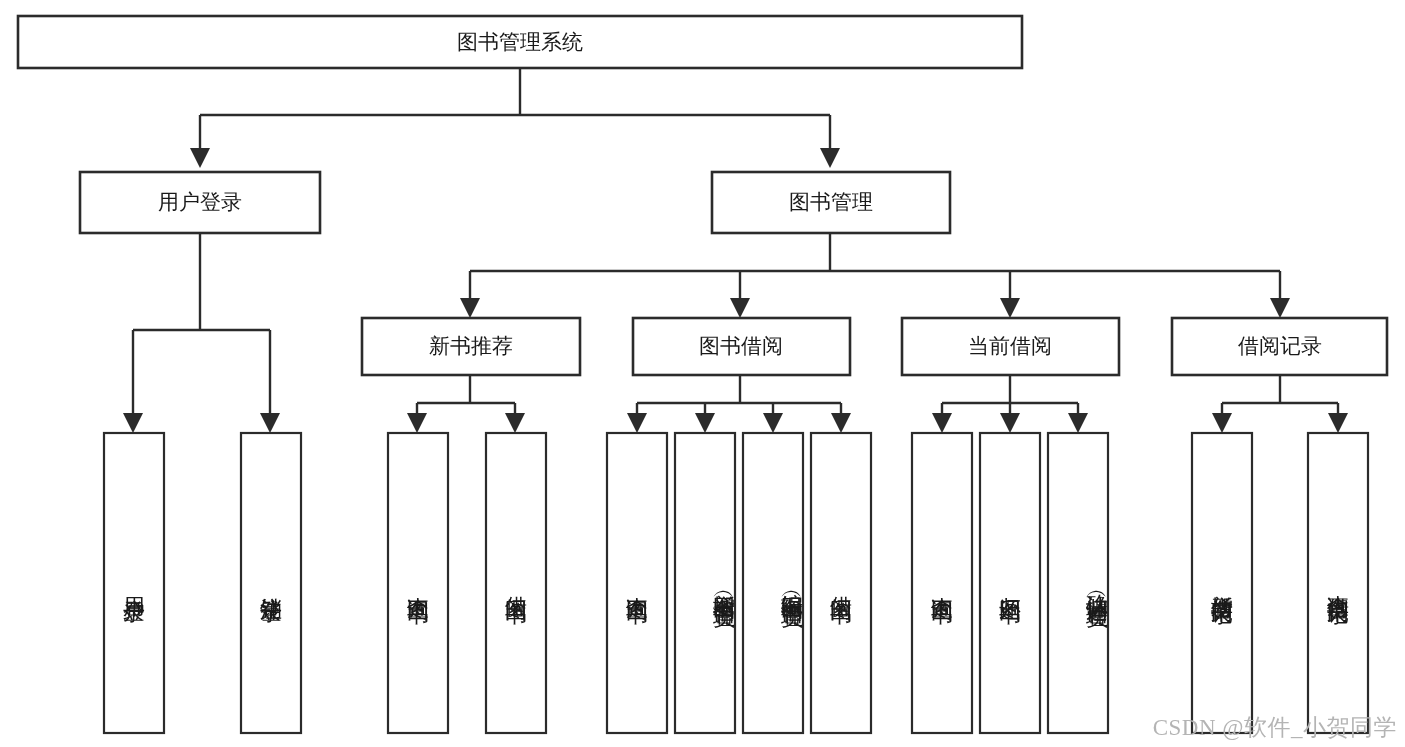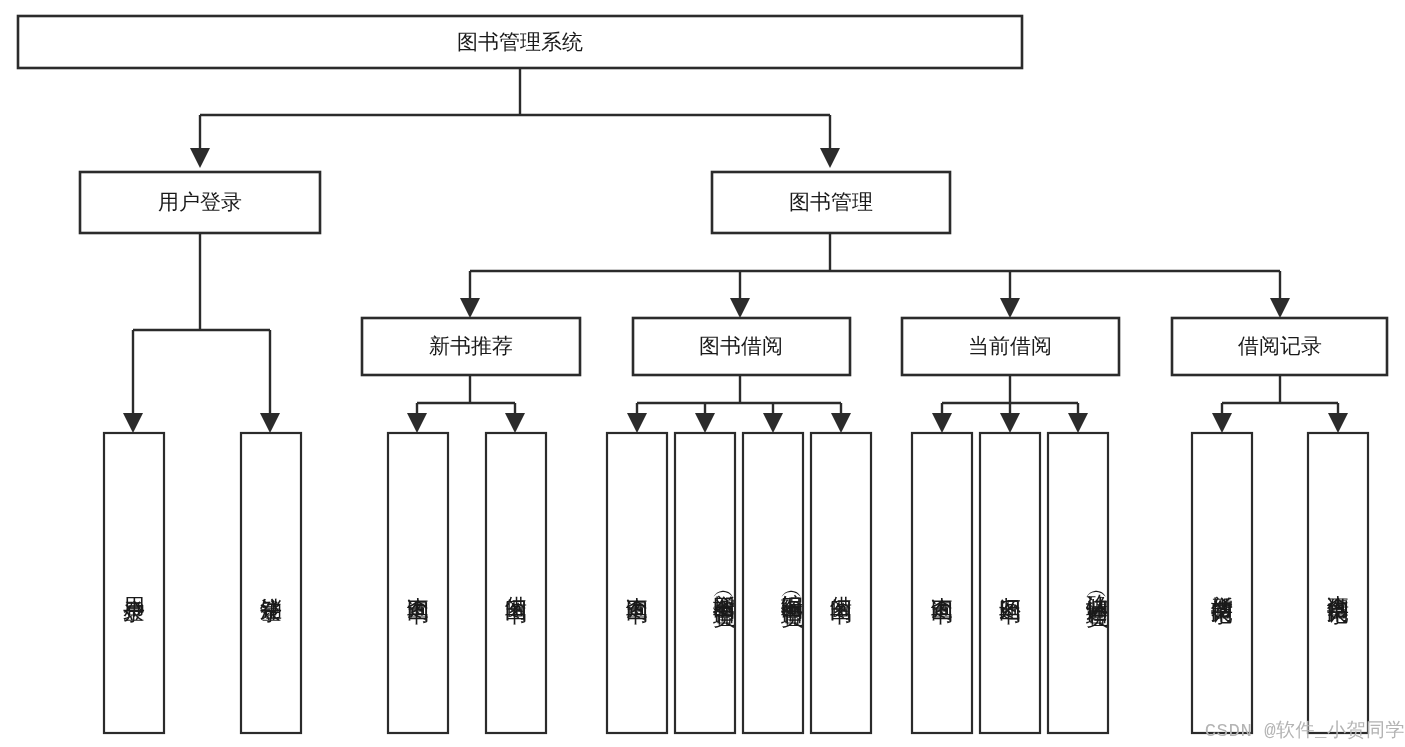--- a/index.html
+++ b/index.html
@@ -68,24 +68,24 @@
     display: flex;
     align-items: flex-start;
     justify-content: center;
     pointer-events: none;
   }
   .leaf-label.mid {
     align-items: center;
   }
   .watermark {
     position: absolute;
-    right: 0;
+    right: 8px;
     bottom: 4px;
-    font-family: Liberation Mono, monospace;
-    font-size: 19px;
+    font-family: Liberation Serif, serif;
+    font-size: 23px;
     color: #b4b4b4;
     white-space: nowrap;
     letter-spacing: 0.5px;
   }
 </style>
 </head>
 <body>
 
 <div id="diagram-root">
 

